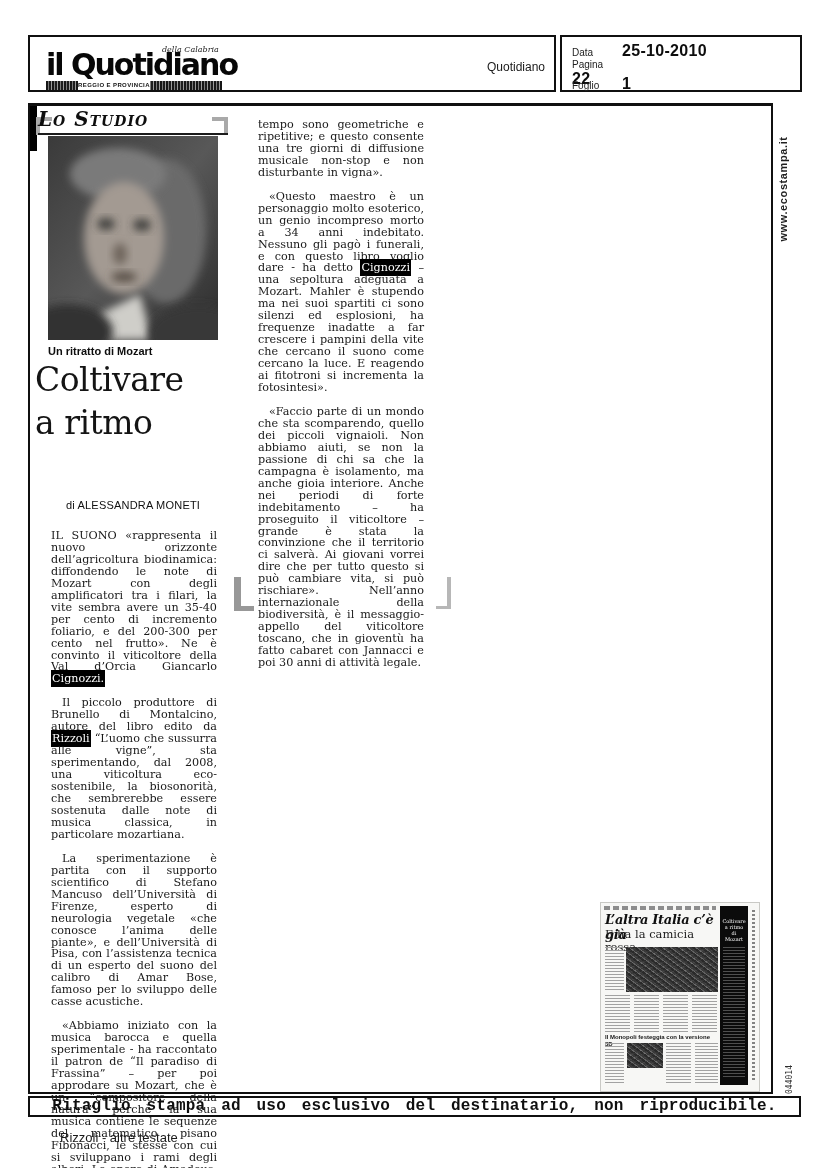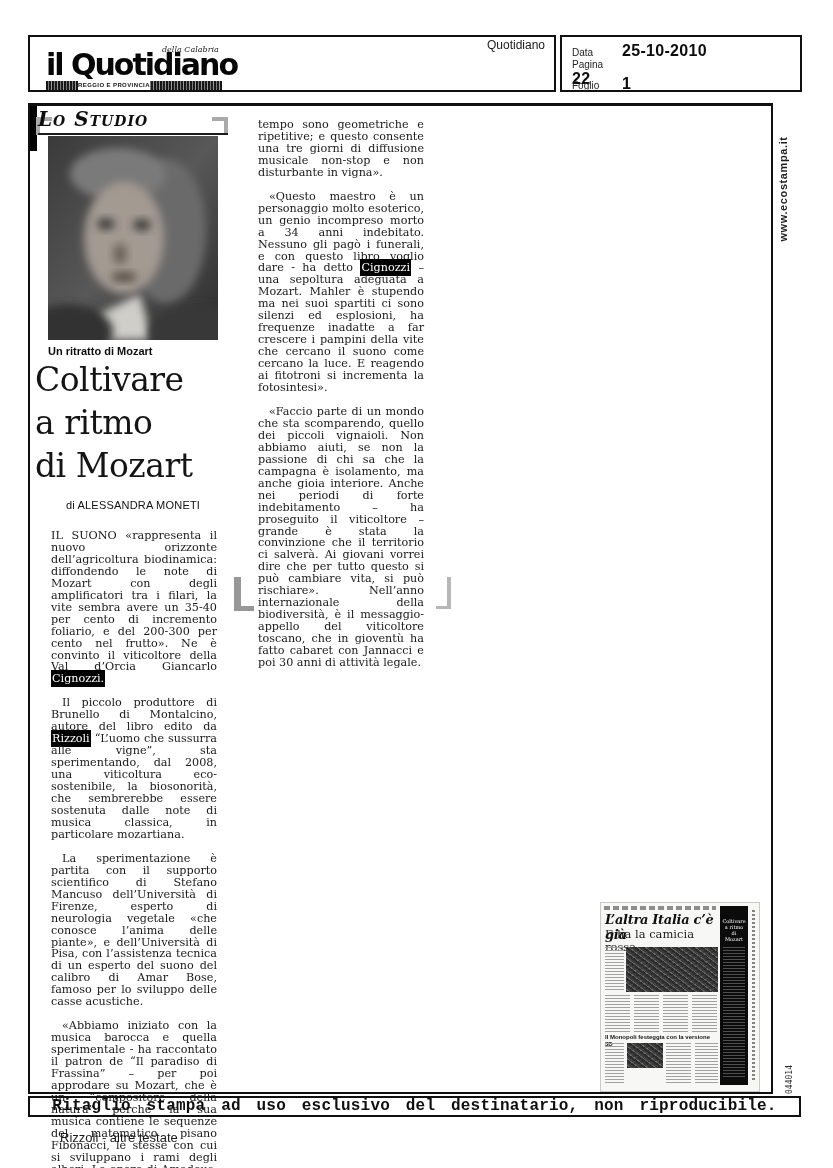--- a/index.html
+++ b/index.html
@@ -10,21 +10,21 @@
   
   .hdr-left{position:absolute;left:28px;top:35px;width:524px;height:53px;border:2px solid #101010;}
   .logo{position:absolute;left:16px;top:10px;font-family:"DejaVu Sans",sans-serif;font-weight:bold;
         font-size:30px;letter-spacing:-2px;color:#070707;}
   .tagline{position:absolute;left:132px;top:8px;font-family:"DejaVu Serif",serif;font-style:italic;
         font-size:8px;color:#222;}
   .logo-bar{position:absolute;left:16px;top:44px;width:176px;height:9px;
         background:repeating-linear-gradient(90deg,#161616 0 2px,#7a7a7a 2px 3px,#1c1c1c 3px 5px,#9a9a9a 5px 6px);}
   .logo-bar-label{position:absolute;left:32px;top:0;width:72px;height:9px;background:#fff;
         font-size:6px;line-height:9px;font-weight:bold;text-align:center;letter-spacing:.4px;color:#111;}
-  .src-label{position:absolute;right:9px;top:1px;font-size:12px;color:#1a1a1a;}
+  .src-label{position:absolute;right:9px;top:23px;font-size:12px;color:#1a1a1a;}
   .hdr-right{position:absolute;left:560px;top:35px;width:238px;height:53px;border:2px solid #101010;}
   .meta-row{position:absolute;left:10px;display:flex;align-items:baseline;}
   .meta-row .ml{display:inline-block;width:50px;font-size:10px;color:#222;}
   .meta-row .mv{font-size:16px;font-weight:bold;letter-spacing:.3px;color:#0d0d0d;}
   .mr0{top:5px;} .mr1{top:22px;flex-direction:column;} .mr2{top:38px;}
   
   .main-box{position:absolute;left:28px;top:103px;width:741px;height:986px;
         border:2px solid #101010;border-top-width:3px;}
   .ink{position:absolute;left:0;top:0;width:7px;height:45px;background:#000;}
   .crop{position:absolute;}
@@ -150,21 +150,20 @@
       <ellipse cx="76" cy="141" rx="13" ry="5" fill="#574e44" filter="url(#pb)"></ellipse>
       <path d="M52 178 L92 158 L104 204 L42 204 Z" fill="#cfcec9" filter="url(#pb)"></path>
       <ellipse cx="20" cy="196" rx="45" ry="28" fill="#333333" filter="url(#pb)"></ellipse>
       <ellipse cx="150" cy="199" rx="50" ry="30" fill="#383838" filter="url(#pb)"></ellipse>
     </svg>
 
     <div class="caption">Un ritratto di Mozart</div>
     <div class="title">
         <div>Coltivare</div>
         <div>a ritmo</div>
-        <div>di Mozart</div>
       </div>
     <div class="byline">di ALESSANDRA MONETI</div>
 
     <div class="col col1">
         <p><span>IL SUONO «rappresenta il nuovo orizzonte dell’agricoltura biodinamica: diffondendo le note di Mozart con degli amplificatori tra i filari, la vite sembra avere un 35-40 per cento di incremento foliario, e del 200-300 per cento nel frutto». Ne è convinto il viticoltore della Val d’Orcia Giancarlo </span><span class="hl">Cignozzi.</span></p>
         <p class="ind"><span>Il piccolo produttore di Brunello di Montalcino, autore del libro edito da </span><span class="hl">Rizzoli</span><span> “L’uomo che sussurra alle vigne”, sta sperimentando, dal 2008, una viticoltura eco-sostenibile, la biosonorità, che sembrerebbe essere sostenuta dalle note di musica classica, in particolare mozartiana.</span></p>
         <p class="ind"><span>La sperimentazione è partita con il supporto scientifico di Stefano Mancuso dell’Università di Firenze, esperto di neurologia vegetale «che conosce l’anima delle piante», e dell’Università di Pisa, con l’assistenza tecnica di un esperto del suono del calibro di Amar Bose, famoso per lo sviluppo delle casse acustiche.</span></p>
         <p class="ind"><span>«Abbiamo iniziato con la musica barocca e quella sperimentale - ha raccontato il patron de “Il paradiso di Frassina” – per poi approdare su Mozart, che è un “compositore della natura” perchè la sua musica contiene le sequenze del matematico pisano Fibonacci, le stesse con cui si sviluppano i rami degli alberi. Le opere di Amadeus, e in particolare il “Flauto magico”, hanno brio, e al con-</span></p>
       </div>
     <div class="col col2">

